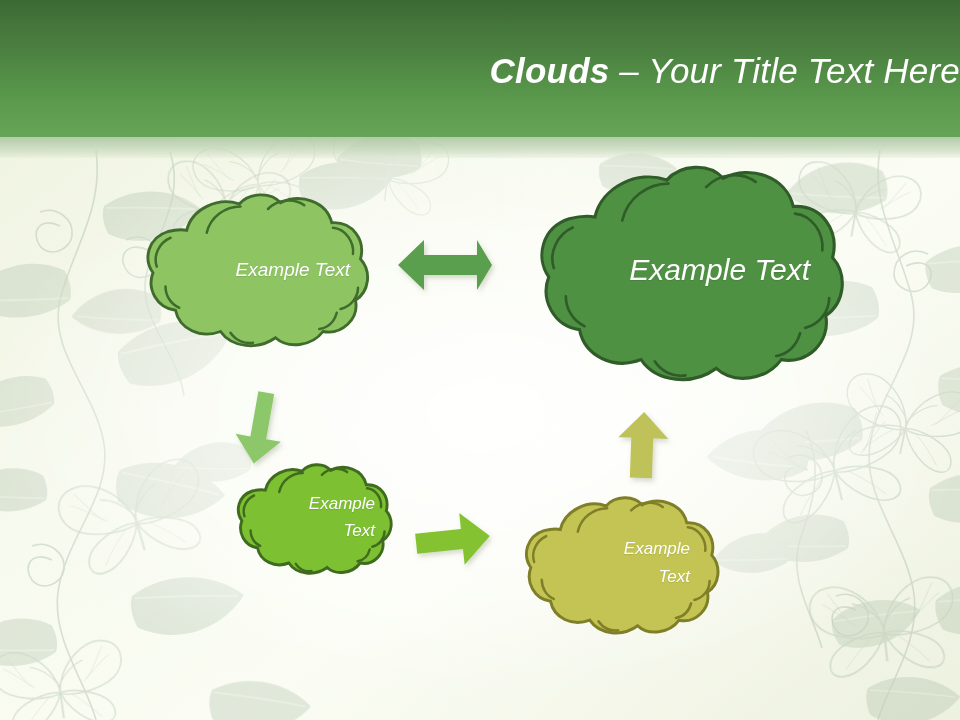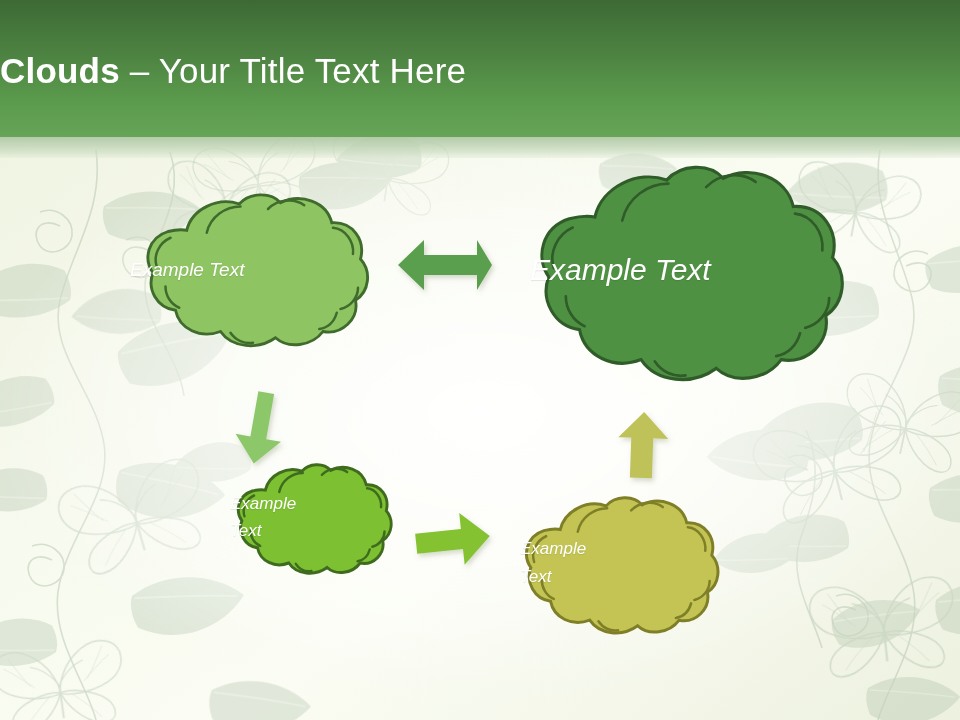--- a/index.html
+++ b/index.html
@@ -33,41 +33,42 @@
     position: absolute;
     left: 0; top: 137px;
     width: 960px;
     height: 21px;
     background: linear-gradient(to bottom, rgba(176,201,166,0.95) 0%, rgba(198,216,188,0.75) 60%, rgba(222,232,211,0.35) 100%);
   }
   #page-title {
     position: absolute;
     left: 0; top: 50px;
     width: 960px;
-    text-align: left;
+    text-align: right;
     color: #ffffff;
     font-size: 35px;
     line-height: 42px;
     letter-spacing: 0.2px;
     white-space: nowrap;
+    font-style: italic;
   }
   #page-title .bold { font-weight: bold; }
   #page-title .regular { font-weight: normal; }
 
   
   #diagram {
     position: absolute;
     left: 0; top: 0;
     width: 960px; height: 720px;
   }
   .cloud-label {
     position: absolute;
     color: #ffffff;
     font-style: italic;
-    text-align: left;
+    text-align: right;
     white-space: pre-line;
     pointer-events: none;
     text-shadow: 0 1px 1px rgba(0,0,0,0.10);
   }
   #label-cloud-1 { 
     left: 130px; top: 258px; width: 220px;
     font-size: 19px; line-height: 24px;
   }
   #label-cloud-2 { 
     left: 530px; top: 252px; width: 280px;

